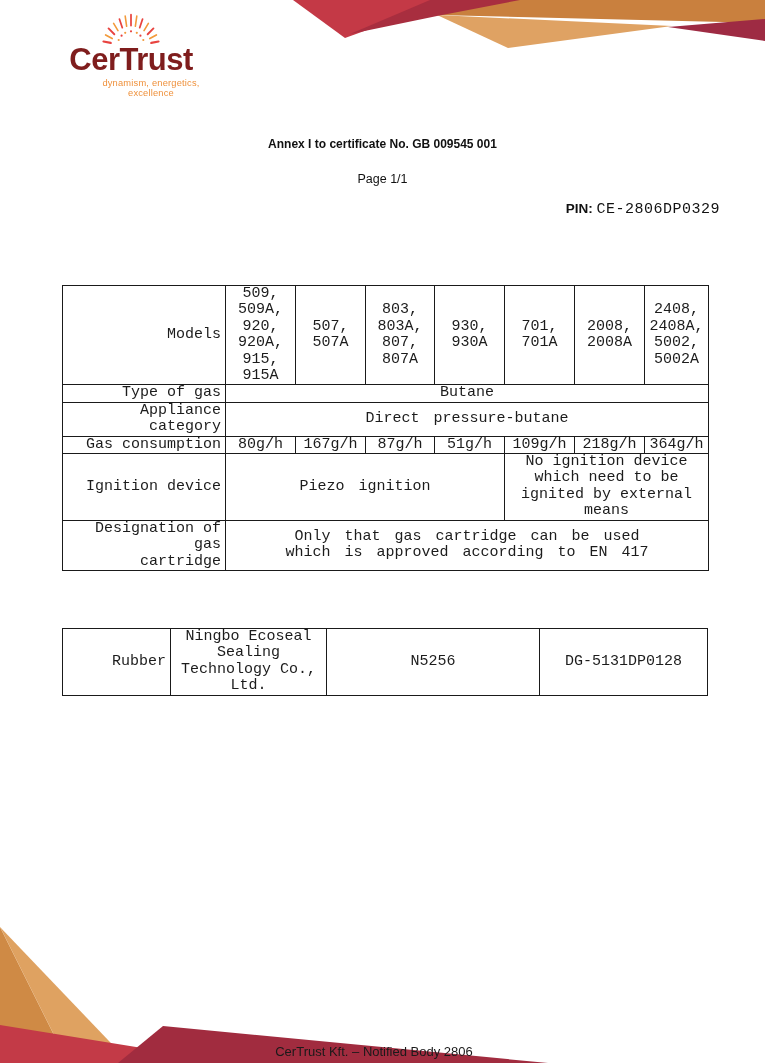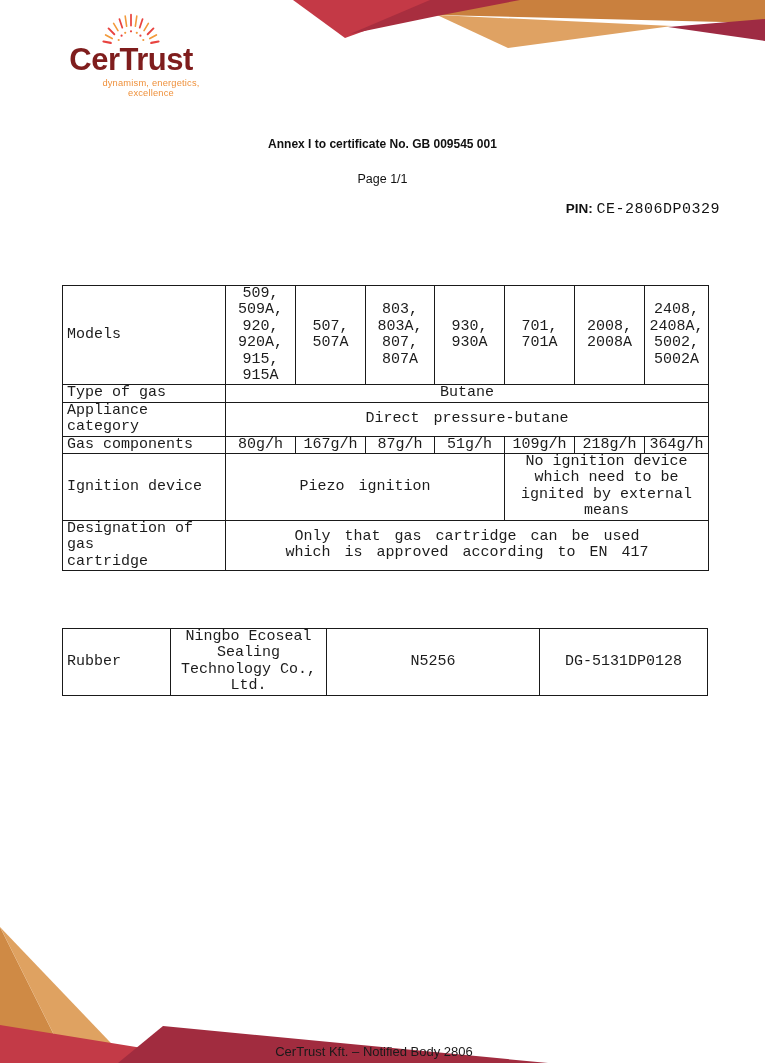--- a/index.html
+++ b/index.html
@@ -52,21 +52,21 @@
   }
   td, th {
     border: 1px solid #1a1a1a;
     padding: 0 4px;
     vertical-align: middle;
     font-weight: normal;
     overflow: hidden;
   }
   .spec-table  { left: 62px; top: 285px; width: 646px; }
   .comp-table  { left: 62px; top: 628px; width: 645px; }
-  .lbl  { text-align: left; }
+  .lbl  { text-align: right; }
   .ctr  { text-align: center; }
   .pre  { white-space: pre-line; }
   .wide { word-spacing: 5px; }
 
   
   .footer-line {
     left: 8px; top: 1012px; width: 732px; text-align: center;
     font-size: 13px; color: #1a1a1a; margin-top: 32px;
   }
 </style>
@@ -165,21 +165,21 @@
     </tr>
     <tr style="height:16px">
       <td class="lbl">Type of gas</td>
       <td class="ctr wide" colspan="7">Butane</td>
     </tr>
     <tr style="height:17px">
       <td class="lbl">Appliance category</td>
       <td class="ctr wide" colspan="7">Direct pressure-butane</td>
     </tr>
     <tr style="height:16px">
-      <td class="lbl">Gas components</td>
+      <td class="lbl">Gas consumption</td>
       <td class="ctr">80g/h</td>
       <td class="ctr">167g/h</td>
       <td class="ctr">87g/h</td>
       <td class="ctr">51g/h</td>
       <td class="ctr">109g/h</td>
       <td class="ctr">218g/h</td>
       <td class="ctr">364g/h</td>
     </tr>
     <tr style="height:66px">
       <td class="lbl">Ignition device</td>

